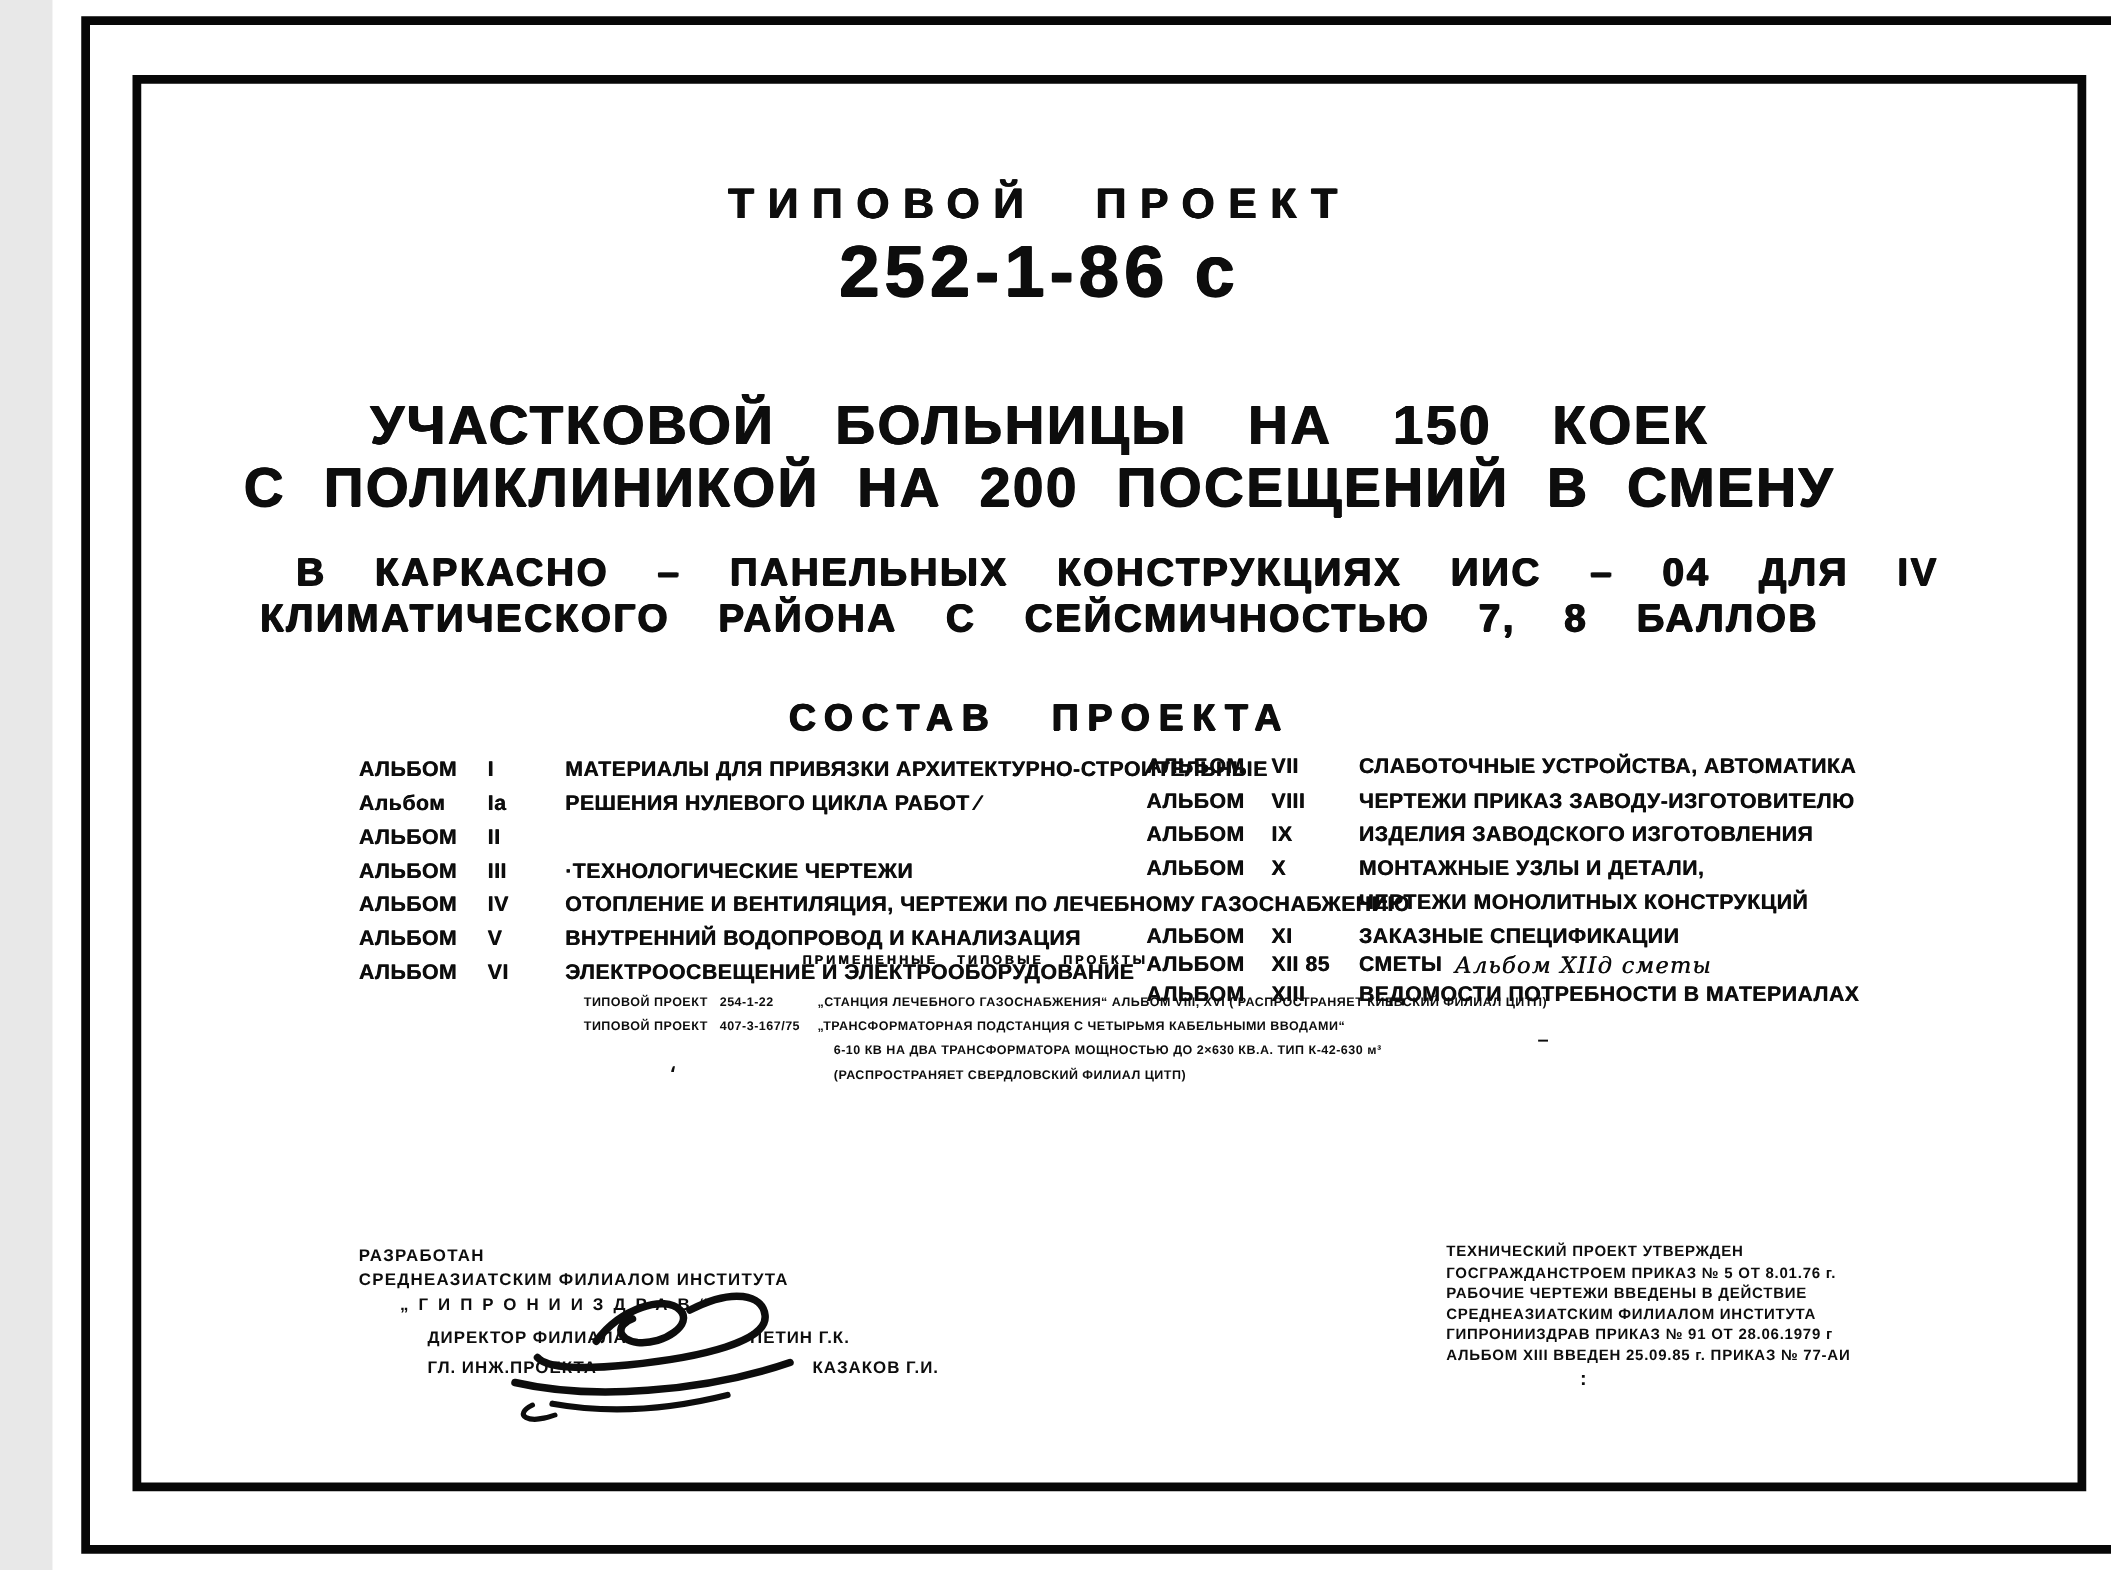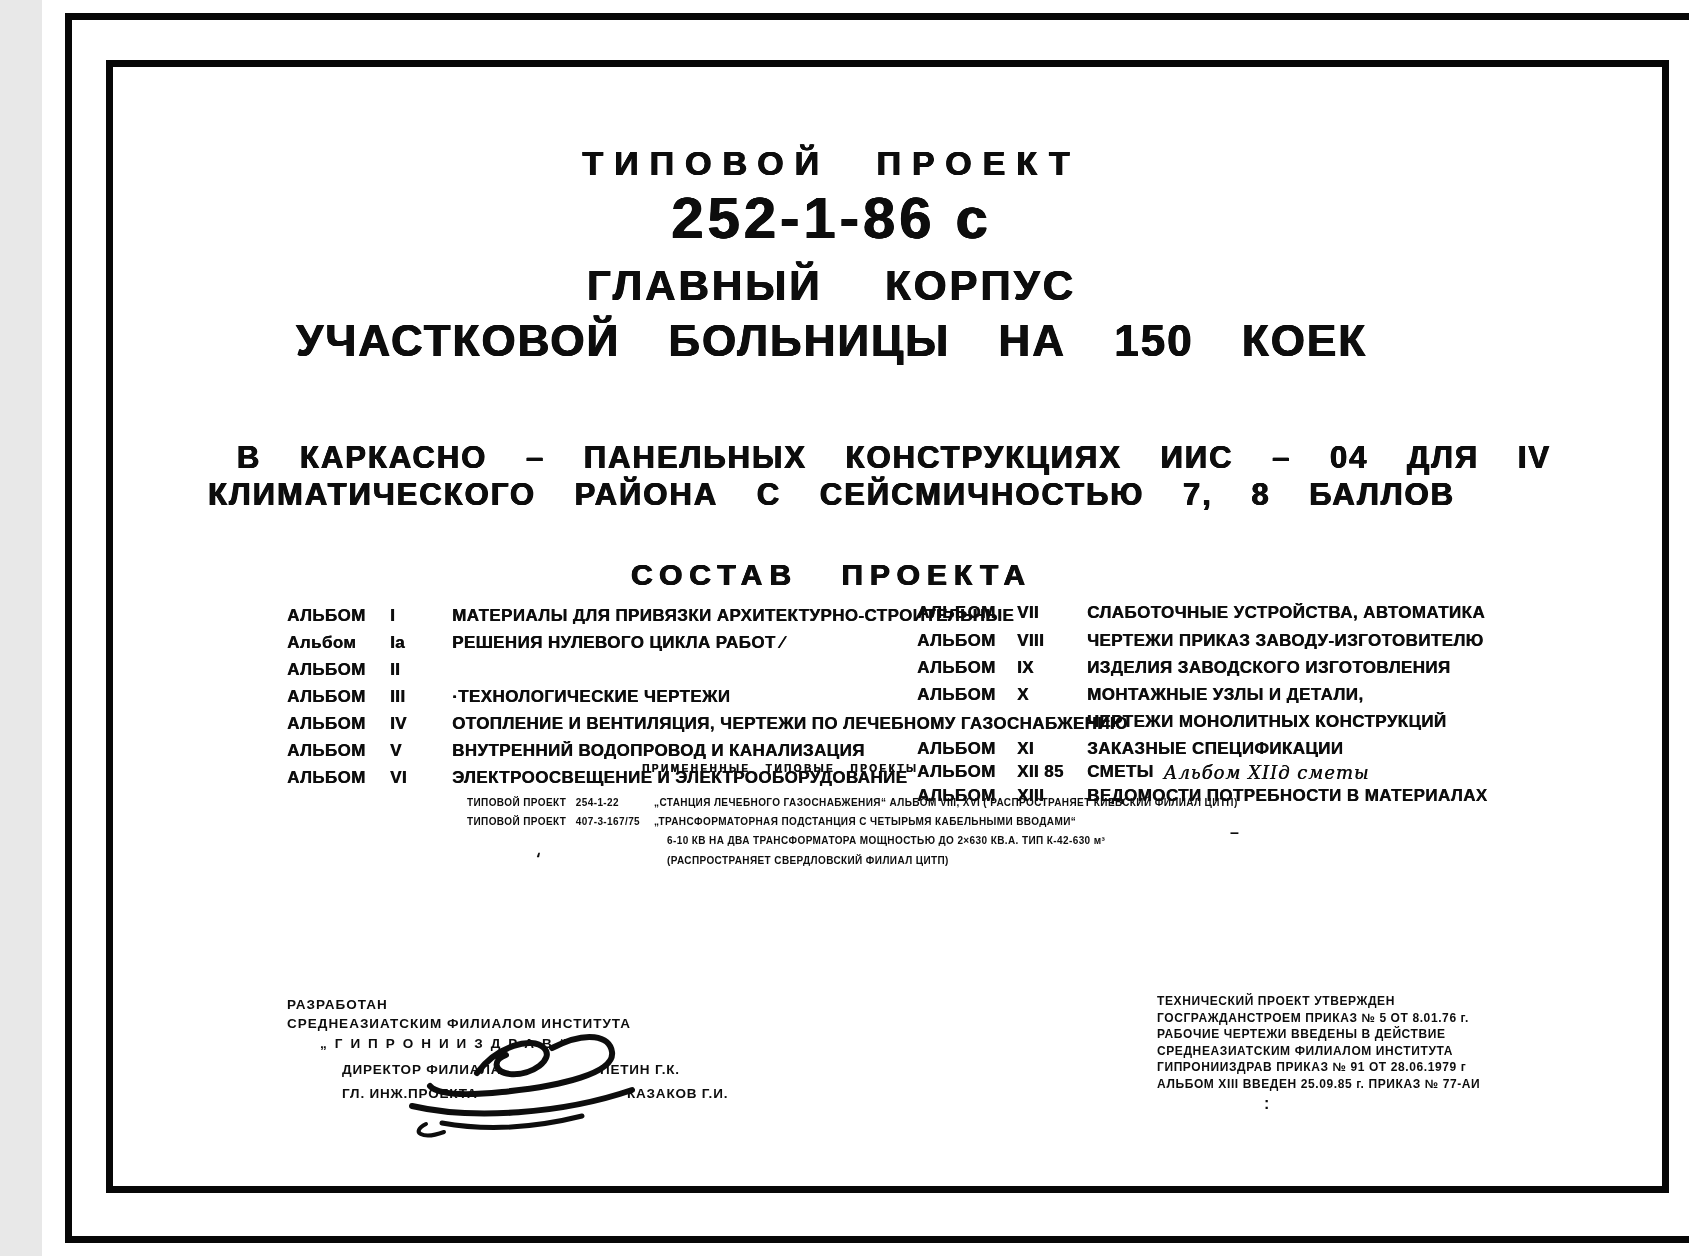--- a/index.html
+++ b/index.html
@@ -51,22 +51,22 @@
 </head>
 <body>
 
 <div class="page">
 
   <div class="border-outer"></div>
   <div class="border-inner"></div>
 
   <div class="ctr t-kind ink">ТИПОВОЙ ПРОЕКТ</div>
   <div class="ctr t-num ink">252-1-86 с</div>
-  <div class="ctr t-main1 ink">ГЛАВНЫЙ КОРПУС</div>
   <div class="ctr t-main2 ink">УЧАСТКОВОЙ БОЛЬНИЦЫ НА 150 КОЕК</div>
+  <div class="ctr t-main3 ink">С ПОЛИКЛИНИКОЙ НА 200 ПОСЕЩЕНИЙ В СМЕНУ</div>
   <div class="ctr t-sub1 ink">В КАРКАСНО – ПАНЕЛЬНЫХ КОНСТРУКЦИЯХ ИИС – 04 ДЛЯ IV</div>
   <div class="ctr t-sub2 ink">КЛИМАТИЧЕСКОГО РАЙОНА С СЕЙСМИЧНОСТЬЮ 7, 8 БАЛЛОВ</div>
   <div class="ctr t-comp ink">СОСТАВ ПРОЕКТА</div>
 
   <div class="alb-row col-left ink-light" style="top:606px">
     <span class="lbl">АЛЬБОМ</span>
     <span class="num">I</span>
     <span class="ttl">МАТЕРИАЛЫ ДЛЯ ПРИВЯЗКИ АРХИТЕКТУРНО-СТРОИТЕЛЬНЫЕ</span>
   </div>
   <div class="alb-row col-left ink-light" style="top:633px">
@@ -152,21 +152,21 @@
   <div class="ap" style="left:612px;top:816px">„ТРАНСФОРМАТОРНАЯ ПОДСТАНЦИЯ С ЧЕТЫРЬМЯ КАБЕЛЬНЫМИ ВВОДАМИ“</div>
   <div class="ap" style="left:625px;top:835px">6-10 КВ НА ДВА ТРАНСФОРМАТОРА МОЩНОСТЬЮ ДО 2×630 КВ.А. ТИП К-42-630 м³</div>
   <div class="ap" style="left:625px;top:855px">(РАСПРОСТРАНЯЕТ СВЕРДЛОВСКИЙ ФИЛИАЛ ЦИТП)</div>
 
   <div class="dev" style="left:245px;top:997px">РАЗРАБОТАН</div>
   <div class="dev" style="left:245px;top:1016px">СРЕДНЕАЗИАТСКИМ ФИЛИАЛОМ ИНСТИТУТА</div>
   <div class="dev gip" style="left:278px;top:1036px">„ГИПРОНИИЗДРАВ“</div>
   <div class="sigline" style="left:300px;top:1062px">ДИРЕКТОР ФИЛИАЛА</div>
   <div class="sigline" style="left:558px;top:1062px">ПЕТИН Г.К.</div>
   <div class="sigline" style="left:300px;top:1086px">ГЛ. ИНЖ.ПРОЕКТА</div>
-  <div class="sigline" style="left:585px;top:1086px">КАЗАКОВ Г.И.</div>
+  <div class="sigline" style="left:608px;top:1086px">КАЗАКОВ Г.И.</div>
 
   <svg class="sig" style="left:340px;top:1028px" width="280" height="110" viewBox="0 0 280 110">
     <g fill="none" stroke="#0d0d0d" stroke-linecap="round">
       <path stroke-width="6" d="M95,45 C115,18 150,8 162,20 C173,31 150,48 128,46 C112,44 110,32 124,27"></path>
       <path stroke-width="6" d="M170,20 C205,2 228,8 230,24 C233,45 180,58 120,64 C80,68 55,66 48,58"></path>
       <path stroke-width="6" d="M30,78 C90,92 180,86 250,62"></path>
       <path stroke-width="5" d="M60,95 C110,104 160,98 200,88"></path>
       <path stroke-width="4" d="M62,104 C40,112 28,104 44,96"></path>
     </g>
   </svg>

